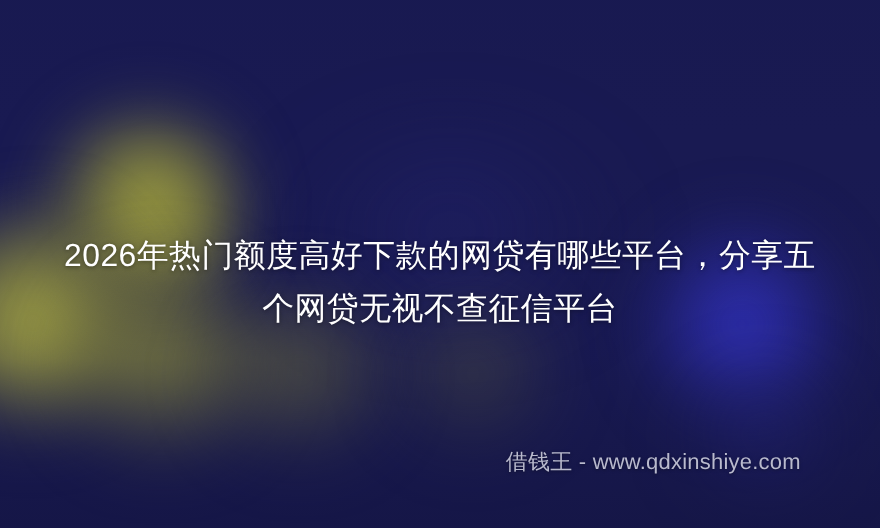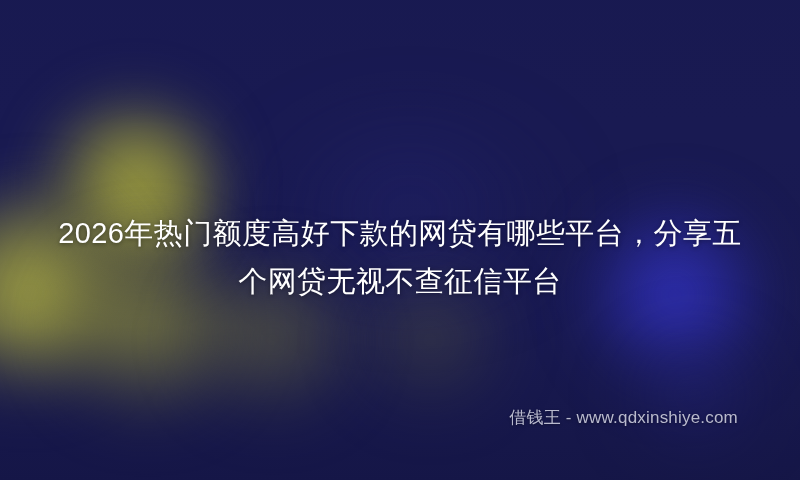--- a/index.html
+++ b/index.html
@@ -145,24 +145,24 @@
     font-weight: 400;
     line-height: 48px;
     letter-spacing: 0.4px;
     text-shadow: 0 1px 4px rgba(0,0,0,0.42);
     white-space: pre-line;
   }
 
   
   #watermark {
     position: absolute;
-    right: 62px;
+    right: 72px;
     top: 406px;
     color: #b9bacd;
-    font-size: 17px;
+    font-size: 20px;
     font-weight: 400;
     letter-spacing: 0.2px;
     white-space: nowrap;
     text-shadow: 0 1px 3px rgba(0,0,0,0.35);
   }
 </style>
 </head>
 <body>
 
 <div id="banner">

